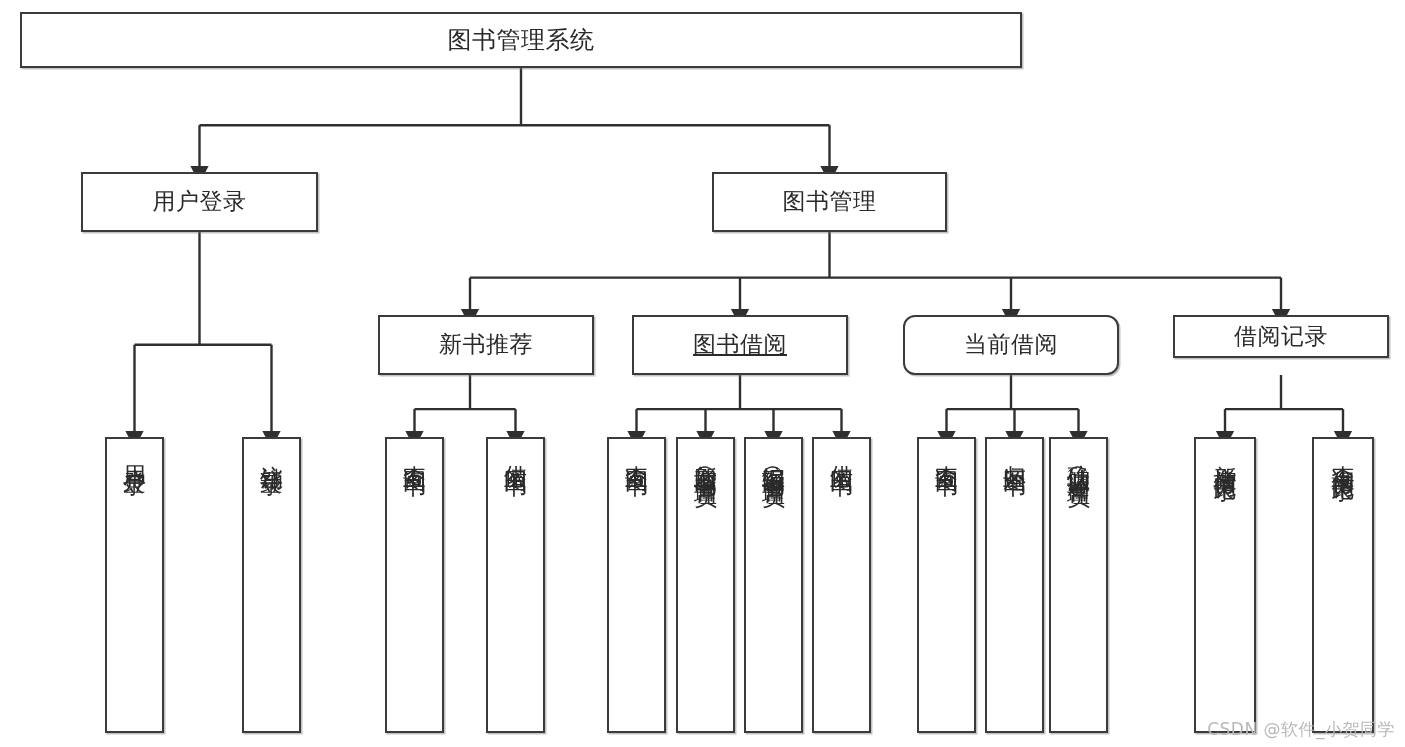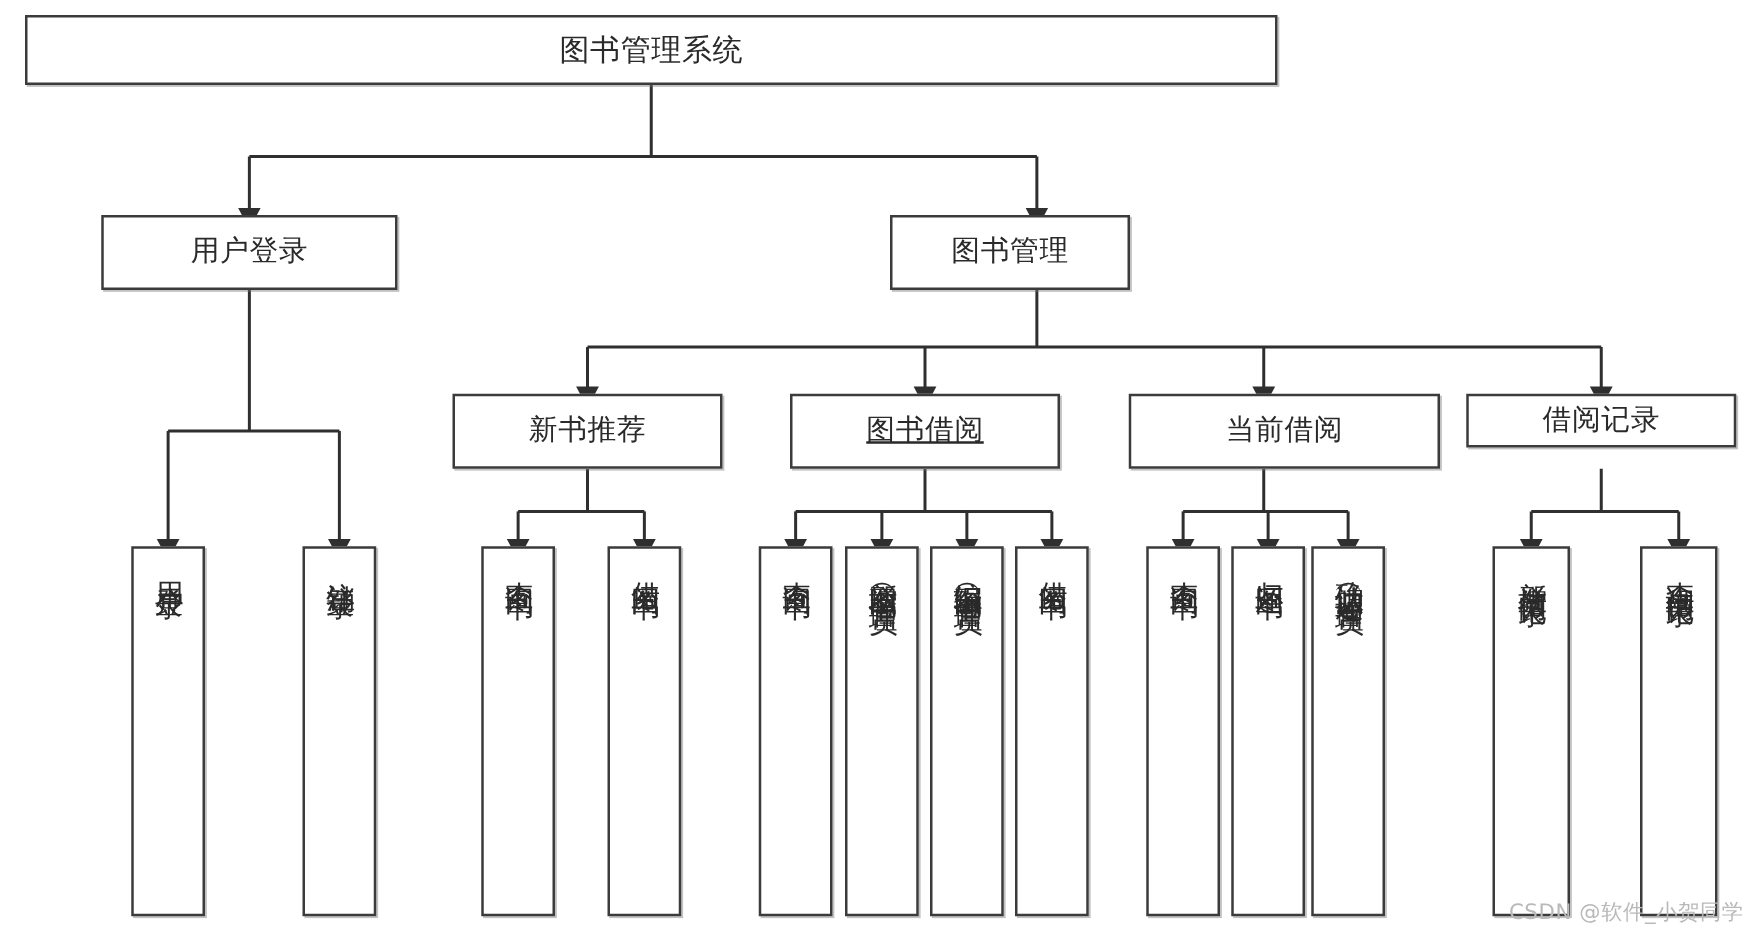--- a/index.html
+++ b/index.html
@@ -122,30 +122,30 @@
       </g>
   </svg>
 
   <div id="nodes-layer">
       <div class="node horizontal root" style="left: 20px; top: 12px; width: 1002px; height: 56px;">
         <span class="label">图书管理系统</span>
       </div>
       <div class="node horizontal" style="left: 81px; top: 172px; width: 237px; height: 60px;">
         <span class="label">用户登录</span>
       </div>
-      <div class="node horizontal" style="left: 712px; top: 172px; width: 192px; height: 60px;">
+      <div class="node horizontal" style="left: 712px; top: 172px; width: 235px; height: 60px;">
         <span class="label">图书管理</span>
       </div>
-      <div class="node horizontal" style="left: 362px; top: 315px; width: 216px; height: 60px;">
+      <div class="node horizontal" style="left: 378px; top: 315px; width: 216px; height: 60px;">
         <span class="label">新书推荐</span>
       </div>
       <div class="node horizontal" style="left: 632px; top: 315px; width: 216px; height: 60px; text-decoration: underline;">
         <span class="label">图书借阅</span>
       </div>
-      <div class="node horizontal" style="left: 903px; top: 315px; width: 249px; height: 60px;">
+      <div class="node horizontal" style="left: 903px; top: 315px; width: 216px; height: 60px; border-radius: 12px;">
         <span class="label">当前借阅</span>
       </div>
       <div class="node horizontal" style="left: 1173px; top: 315px; width: 216px; height: 43px;">
         <span class="label">借阅记录</span>
       </div>
       <div class="node vertical" style="left: 105px; top: 437px; width: 59px; height: 296px;">
         <span class="label">用户登录</span>
       </div>
       <div class="node vertical" style="left: 242px; top: 437px; width: 59px; height: 296px;">
         <span class="label">注销登录</span>

